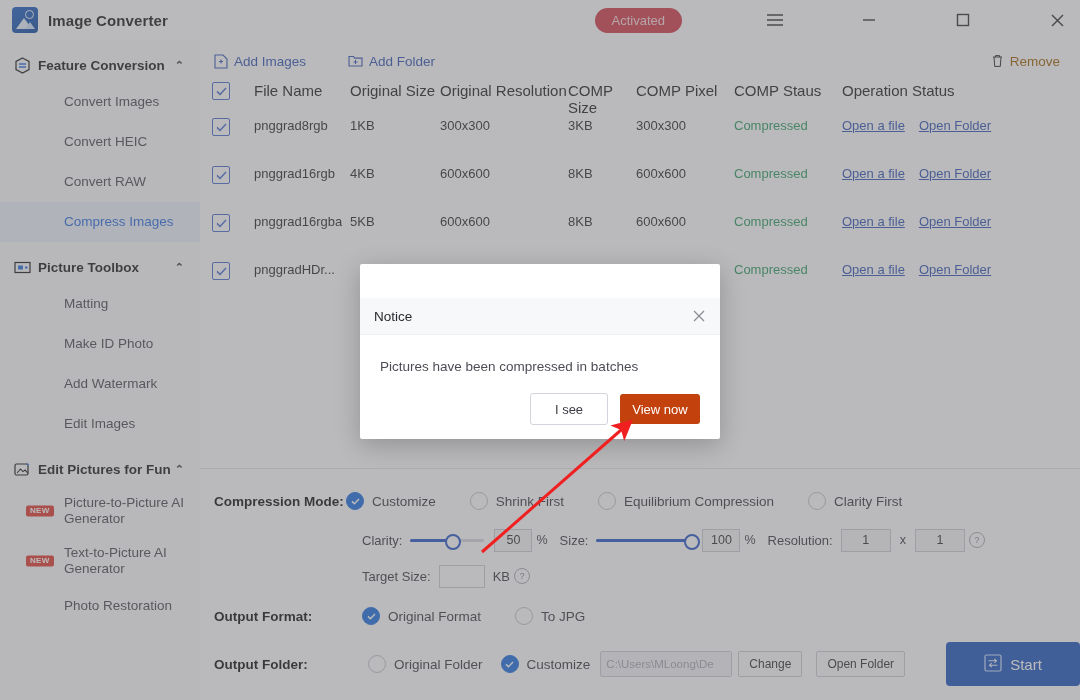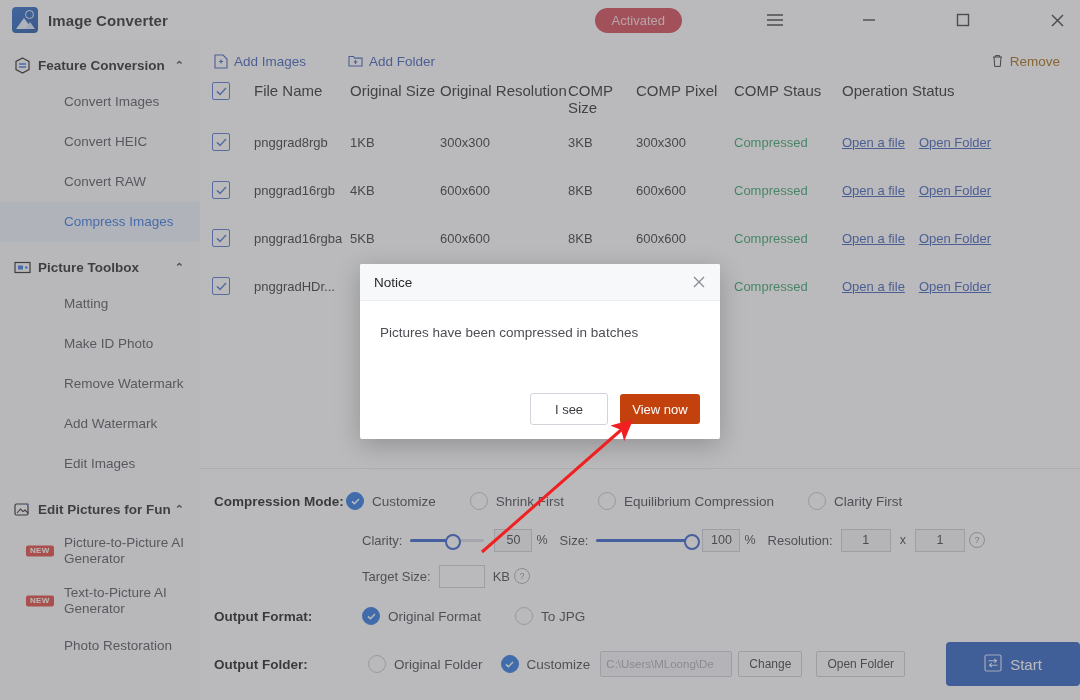--- a/index.html
+++ b/index.html
@@ -83,21 +83,21 @@
     cursor:pointer;margin-right:42px;
   }
   .tbtn .ic{margin-right:6px;display:flex;}
   .tbtn.rm{margin-left:auto;margin-right:6px;color:#a16207;}
   
   .thead{
     display:flex;align-items:flex-start;height:36px;font-size:15px;color:#222;
     padding:0 12px;
   }
   .trow{
-    display:flex;align-items:center;height:48px;font-size:13px;color:#2c2c2c;
+    display:flex;align-items:flex-start;height:48px;font-size:13px;color:#2c2c2c;
     padding:0 12px;
   }
   .c-chk{width:42px;flex:none;display:flex;align-items:center;}
   .c-name{width:96px;flex:none;overflow:hidden;white-space:nowrap;text-overflow:ellipsis;}
   .c-osize{width:90px;flex:none;}
   .c-ores{width:128px;flex:none;}
   .c-csize{width:68px;flex:none;}
   .c-cpix{width:98px;flex:none;}
   .c-cstat{width:108px;flex:none;color:#2e9e63;}
   .c-ops{flex:1;display:flex;gap:14px;}
@@ -156,20 +156,21 @@
   }
   
   #scrim{position:absolute;inset:0;background:rgba(105,105,110,.46);}
   .modal{
     position:absolute;left:360px;top:264px;width:360px;height:175px;
     background:#fff;box-shadow:0 6px 26px rgba(0,0,0,.22);border-radius:2px;overflow:hidden;
   }
   .modal-head{
     height:36px;background:#f7f8fa;display:flex;align-items:center;padding:0 14px;
     border-bottom:1px solid #eceef2;
+    margin-top:34px;
   }
   .modal-title{font-size:13.5px;color:#2a2a2e;}
   .modal-x{margin-left:auto;color:#8b8b93;cursor:pointer;display:flex;}
   .modal-body{padding:24px 20px 0 20px;font-size:13.5px;color:#4d4d56;}
   .modal-foot{
     position:absolute;left:0;right:0;bottom:0;height:60px;display:flex;
     align-items:center;justify-content:flex-end;gap:12px;padding-right:20px;
   }
   .btn-ghost{
     width:76px;height:30px;border:1px solid #d3d3db;background:#fff;border-radius:3px;
@@ -259,23 +260,20 @@
           </svg>
       </span>
       <span>Picture Toolbox</span>
       <span class="chev">⌃</span>
     </div>
     <div class="item">
         <span class="lbl">Matting</span>
       </div>
     <div class="item">
         <span class="lbl">Make ID Photo</span>
-      </div>
-    <div class="item">
-        <span class="lbl">Remove Watermark</span>
       </div>
     <div class="item">
         <span class="lbl">Add Watermark</span>
       </div>
     <div class="item">
         <span class="lbl">Edit Images</span>
       </div>
 
     <div class="grp">
       <span class="gi">

